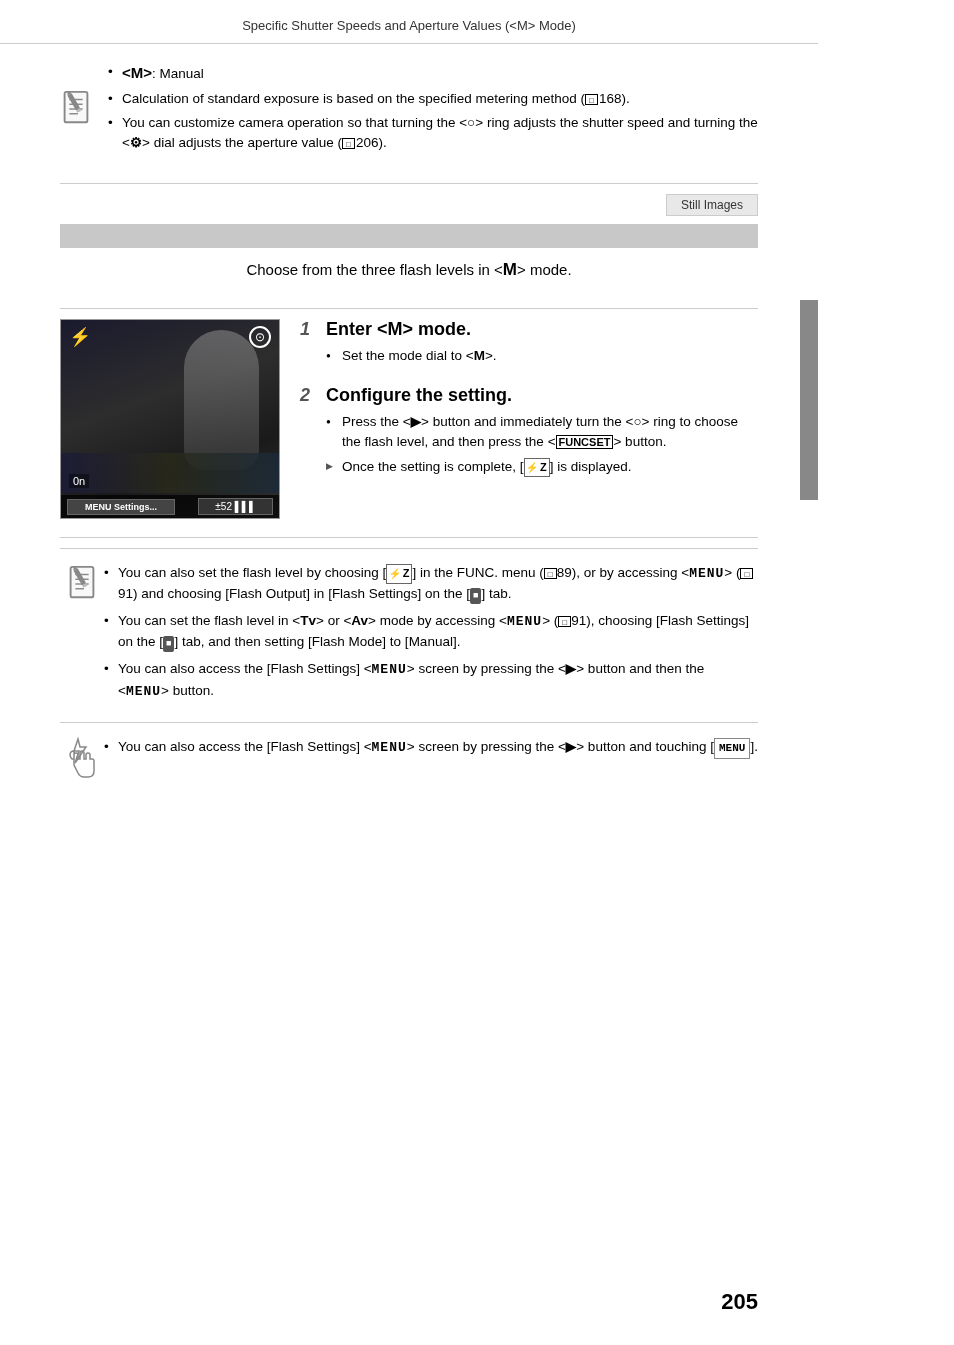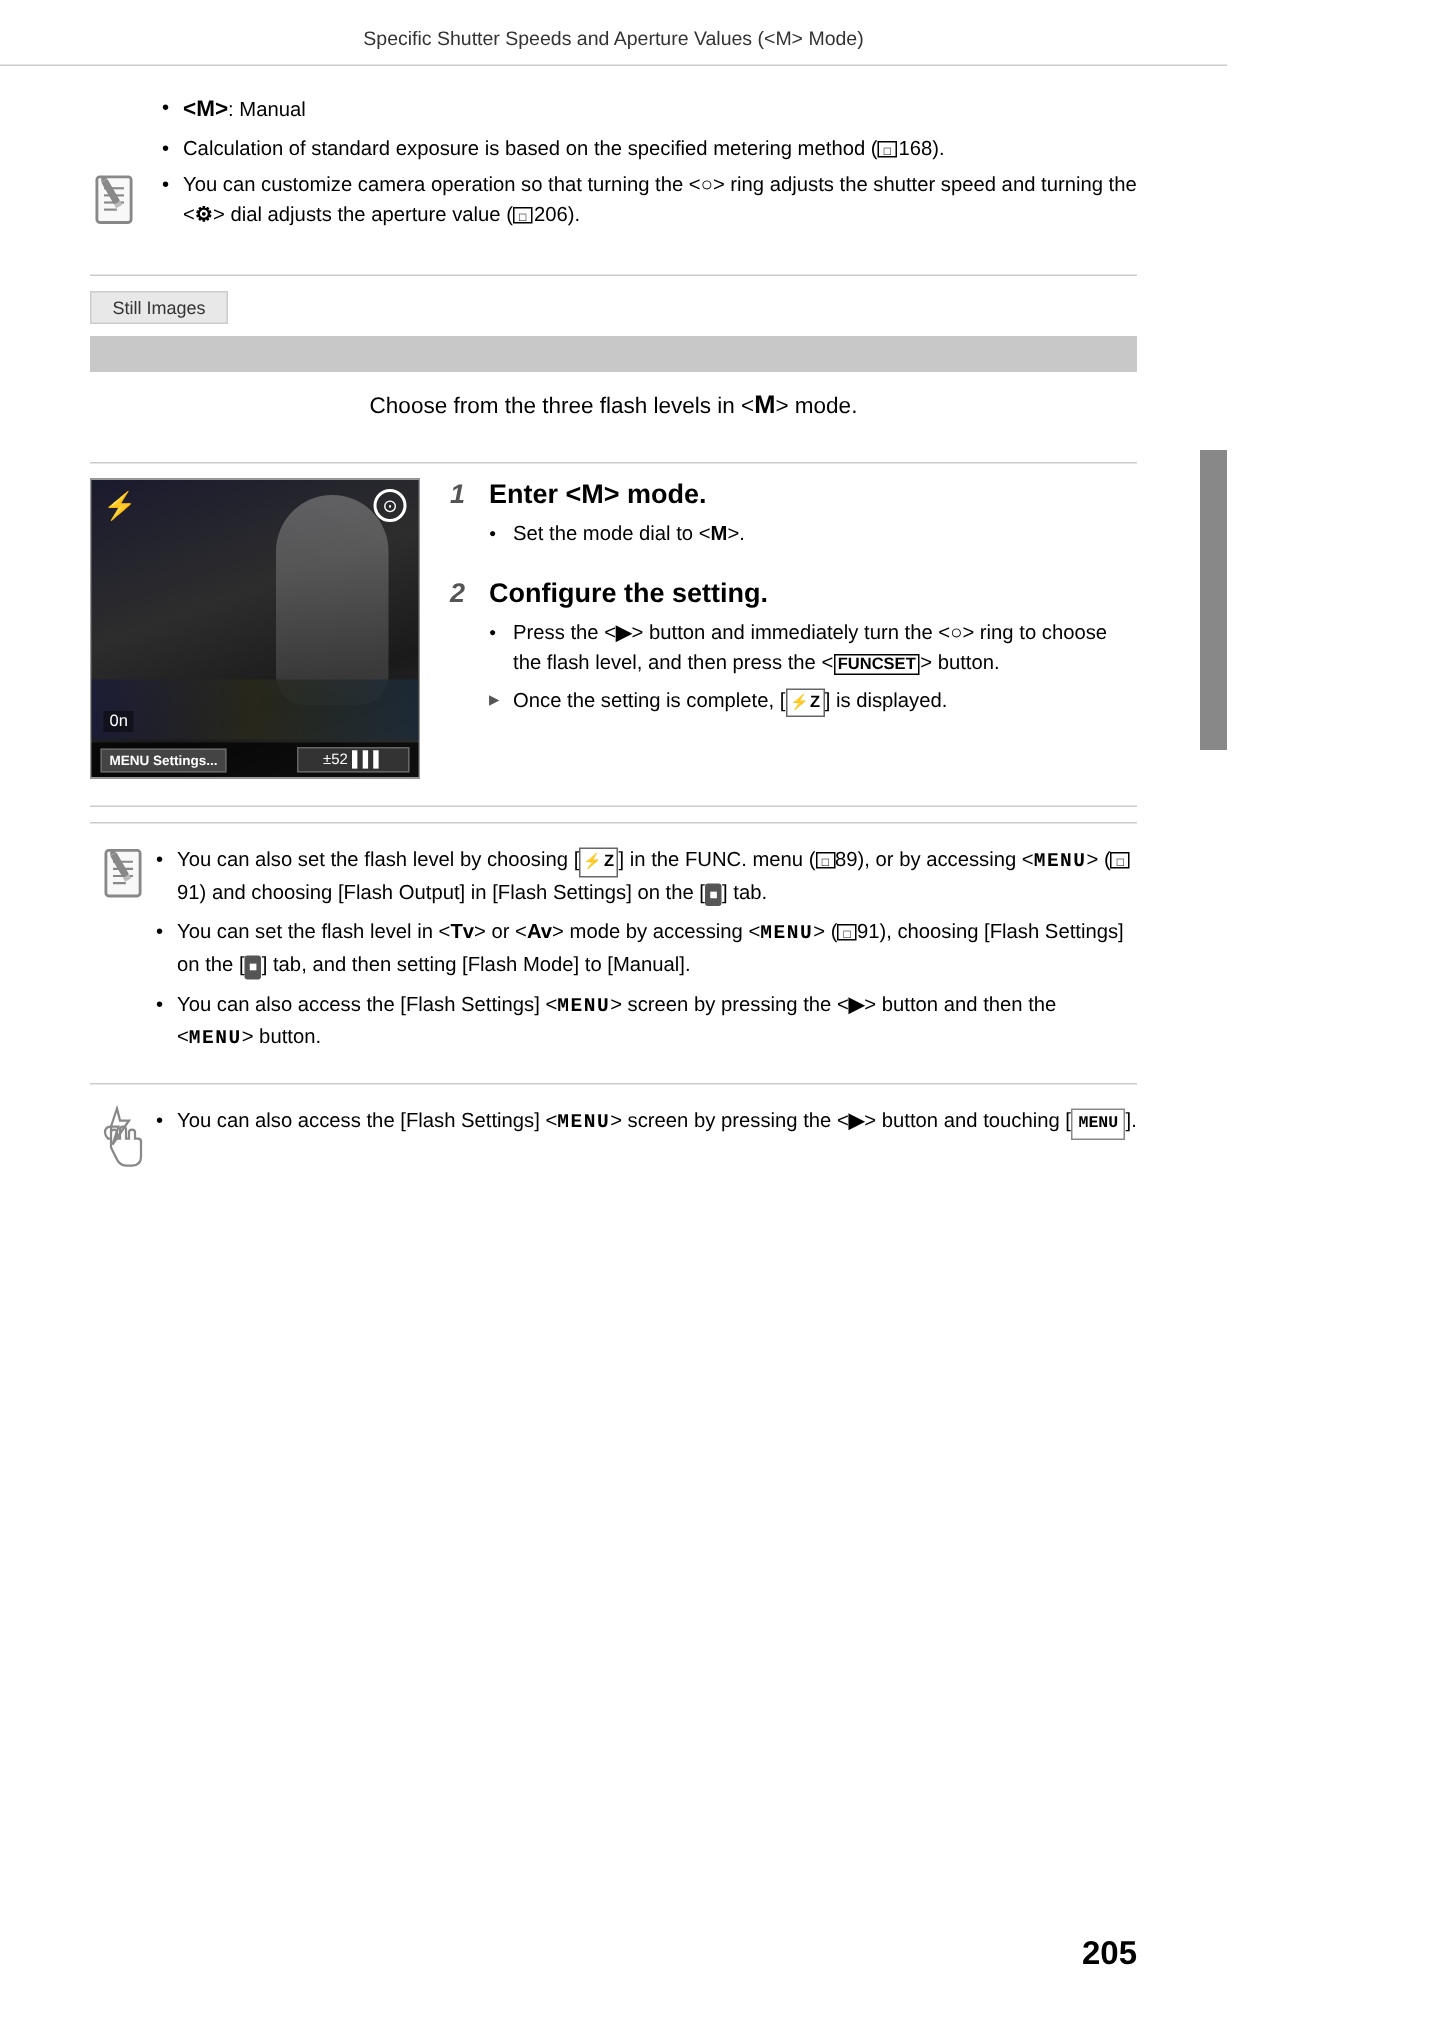--- a/index.html
+++ b/index.html
@@ -42,21 +42,21 @@
     }
 
     
     .content {
       padding: 0 60px 40px 60px;
     }
 
     
     .note-box {
       display: flex;
-      align-items: flex-end;
+      align-items: center;
       margin: 18px 0 26px 0;
       padding: 0;
     }
     .note-icon {
       width: 38px;
       min-width: 38px;
       margin-right: 10px;
       margin-top: 2px;
     }
     .note-icon svg {
@@ -91,21 +91,21 @@
     
     .divider {
       border: none;
       border-top: 1px solid #ccc;
       margin: 10px 0;
     }
 
     
     .still-images-tag {
       display: flex;
-      justify-content: flex-start;
+      justify-content: flex-end;
       margin: 8px 0 0 0;
     }
     .still-images-badge {
       background: #e8e8e8;
       border: 1px solid #ccc;
       padding: 3px 14px;
       font-size: 12px;
       color: #333;
     }
 
@@ -180,21 +180,21 @@
       display: flex;
       justify-content: space-between;
       align-items: center;
       background: rgba(0,0,0,0.7);
       padding: 3px 6px;
     }
     .camera-menu-btn {
       background: #444;
       color: #fff;
       font-size: 9px;
-      padding: 2px 5px;
+      padding: 2px 17px;
       font-weight: bold;
       border: 1px solid #666;
     }
     .camera-ev-display {
       background: #333;
       color: #fff;
       font-size: 10px;
       padding: 2px 16px;
       border: 1px solid #666;
     }

